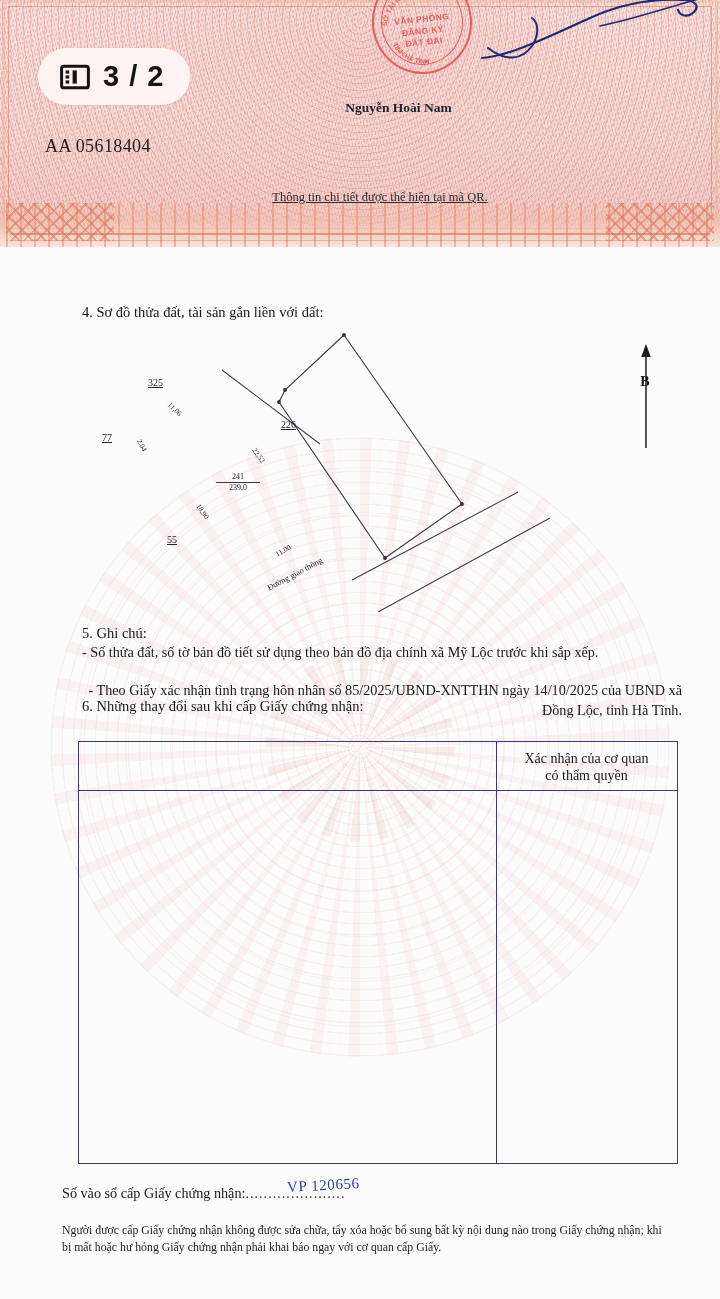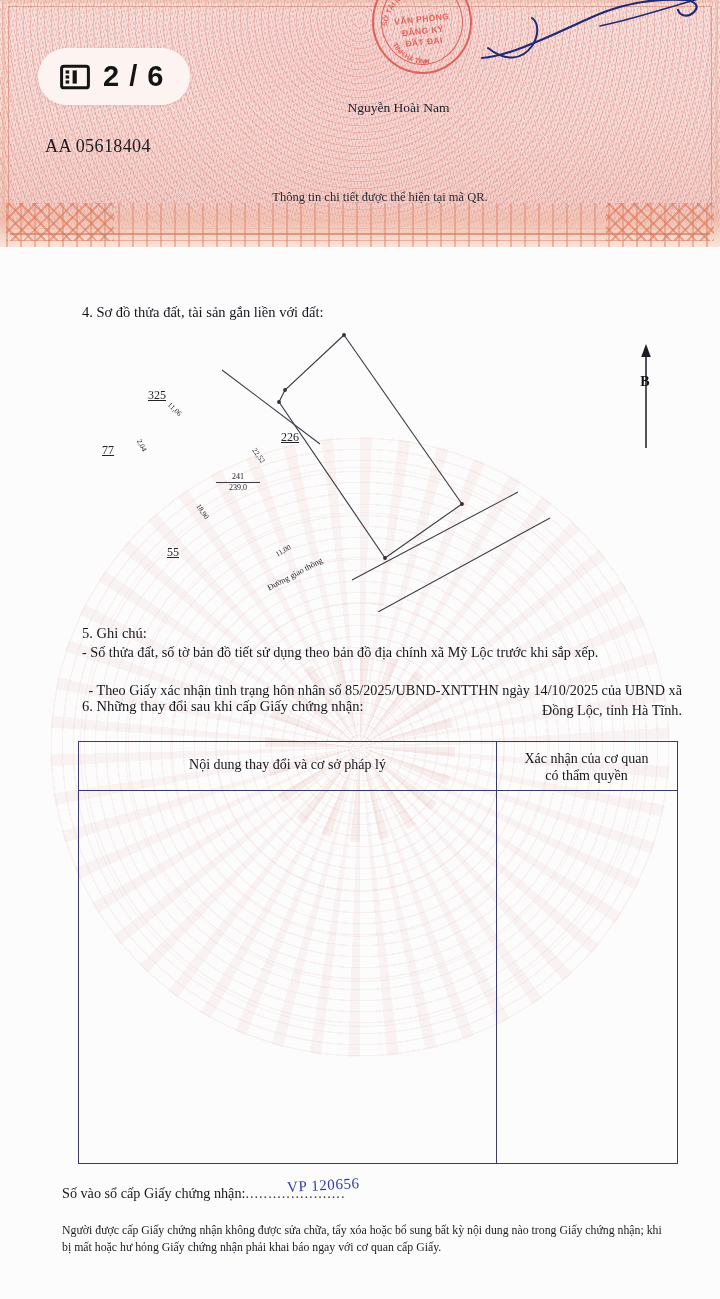--- a/index.html
+++ b/index.html
@@ -95,32 +95,32 @@
   .stamp-star {
     position:absolute; left:50%; bottom:6px; transform:translateX(-50%);
     color:#d8453e; font-size:7px;
   }
   
   .signature { position:absolute; left:480px; top:-4px; width:230px; height:80px; }
 
   .signer-name {
     position:absolute; left:0; right:0; top:100px; text-align:center;
     width:720px; padding-left:77px;
-    font-size:13.5px; font-weight:400; color:#18202e;
+    font-size:13.5px; font-weight:700; color:#18202e;
     font-family:"Liberation Serif", serif;
   }
   .cert-serial {
     position:absolute; left:45px; top:136px;
     font-size:18px; color:#1b1b22; letter-spacing:.4px;
     font-family:"Liberation Serif", serif;
   }
   .qr-note {
     position:absolute; left:0; width:720px; top:190px; text-align:center;
     padding-left:40px;
-    font-size:12.5px; color:#2a2a33;
+    font-size:12.5px; color:#2a2a33;text-decoration:underline;
   }
 
   
   .doc-body {
     position:absolute; left:0; top:247px; width:720px; height:1052px;
     background:#fdfcfc; overflow:hidden;
   }
   .watermark {
     position:absolute; left:50%; top:190px; transform:translateX(-50%);
     width:620px; height:620px; border-radius:50%;
@@ -158,21 +158,21 @@
   }
   #note1 { top:396px; }
   #note2 { top:434px;text-align:right; }
 
   
   .diagram { position:absolute; left:60px; top:75px; width:620px; height:290px; }
   .dlabel {
     position:absolute; font-size:7.4px; color:#23232b;
     font-family:"Liberation Serif", serif; white-space:nowrap;
   }
-  .dlabel.neighbor { text-decoration:underline; font-size:12px;margin-top:11px; }
+  .dlabel.neighbor { text-decoration:underline; font-size:10px; }
   .dlabel.rot { transform-origin:left center; }
   .parcel-id {
     position:absolute; text-align:center; font-size:8px; color:#1e1e26;
     line-height:9.5px; white-space:nowrap;
   }
   .parcel-id .num { display:block; border-bottom:.9px solid #3a3a44; padding:0 1px; }
   .north {
     position:absolute; left:573px; top:22px; width:26px; height:106px;
   }
   .north-letter {
@@ -344,21 +344,20 @@
 
       <div class="sec-head" id="sec5-head">5. Ghi chú:</div>
       <div class="note-line" id="note1">- Số thửa đất, số tờ bản đồ tiết sử dụng theo bản đồ địa chính xã Mỹ Lộc trước khi sắp xếp.</div>
       <div class="note-line" id="note2">- Theo Giấy xác nhận tình trạng hôn nhân số 85/2025/UBND-XNTTHN ngày 14/10/2025 của UBND xã Đồng Lộc, tỉnh Hà Tĩnh.</div>
 
       <div class="sec-head" id="sec6-head">6. Những thay đổi sau khi cấp Giấy chứng nhận:</div>
 
       <div class="chg-table">
         <div class="vline"></div>
         <div class="hline"></div>
-        <div class="th" id="th-left">Nội dung thay đổi và cơ sở pháp lý</div>
         <div class="th" id="th-right">
           <span>Xác nhận của cơ quan</span><br>
           <span>có thẩm quyền</span>
         </div>
       </div>
 
       <div class="book-no">
         <span>Số vào sổ cấp Giấy chứng nhận:</span><span class="dots">......</span><span class="dots">................</span>
       </div>
       <div class="book-hand">VP 120656</div>
@@ -372,16 +371,16 @@
   </div>
 
   <div class="page-badge">
     <svg width="30" height="26" viewBox="0 0 30 26">
       <rect x="1.6" y="2.2" width="26.8" height="21.6" rx="2.4" fill="none" stroke="#141414" stroke-width="3"></rect>
       <rect x="5.6" y="6.4" width="3.6" height="3.2" fill="#141414"></rect>
       <rect x="5.6" y="11.4" width="3.6" height="3.2" fill="#141414"></rect>
       <rect x="5.6" y="16.4" width="3.6" height="3.2" fill="#141414"></rect>
       <rect x="12.6" y="6.4" width="4.2" height="13.2" fill="#141414"></rect>
     </svg>
-    <span class="badge-count">2 / 6</span>
+    <span class="badge-count">3 / 2</span>
   </div>
 
 </div>
 
 </body></html>

